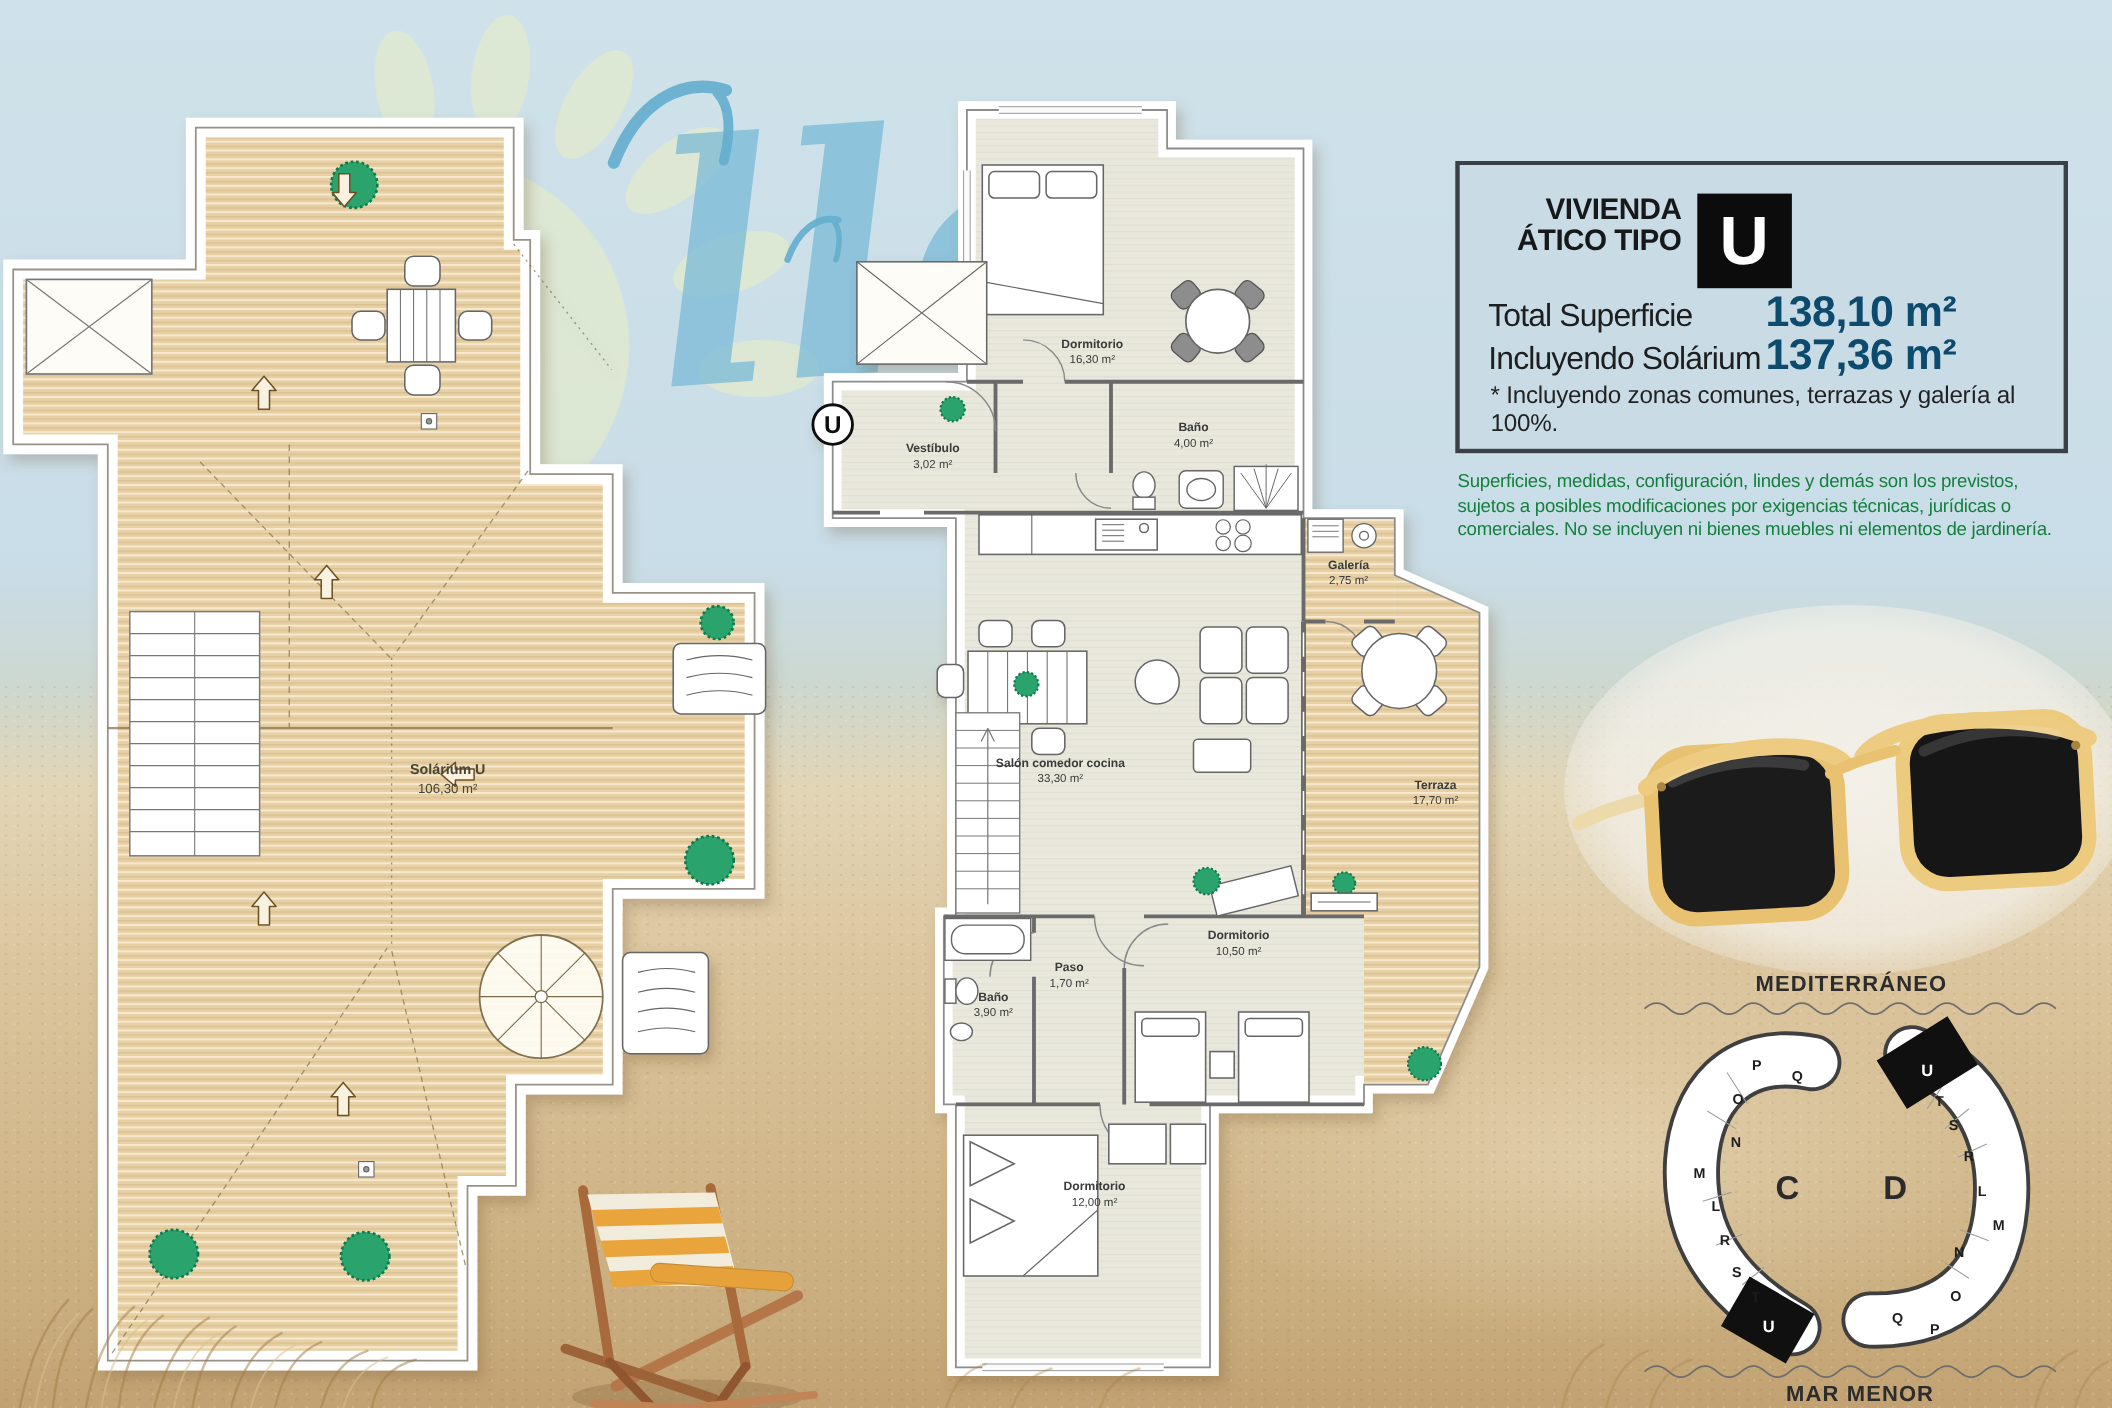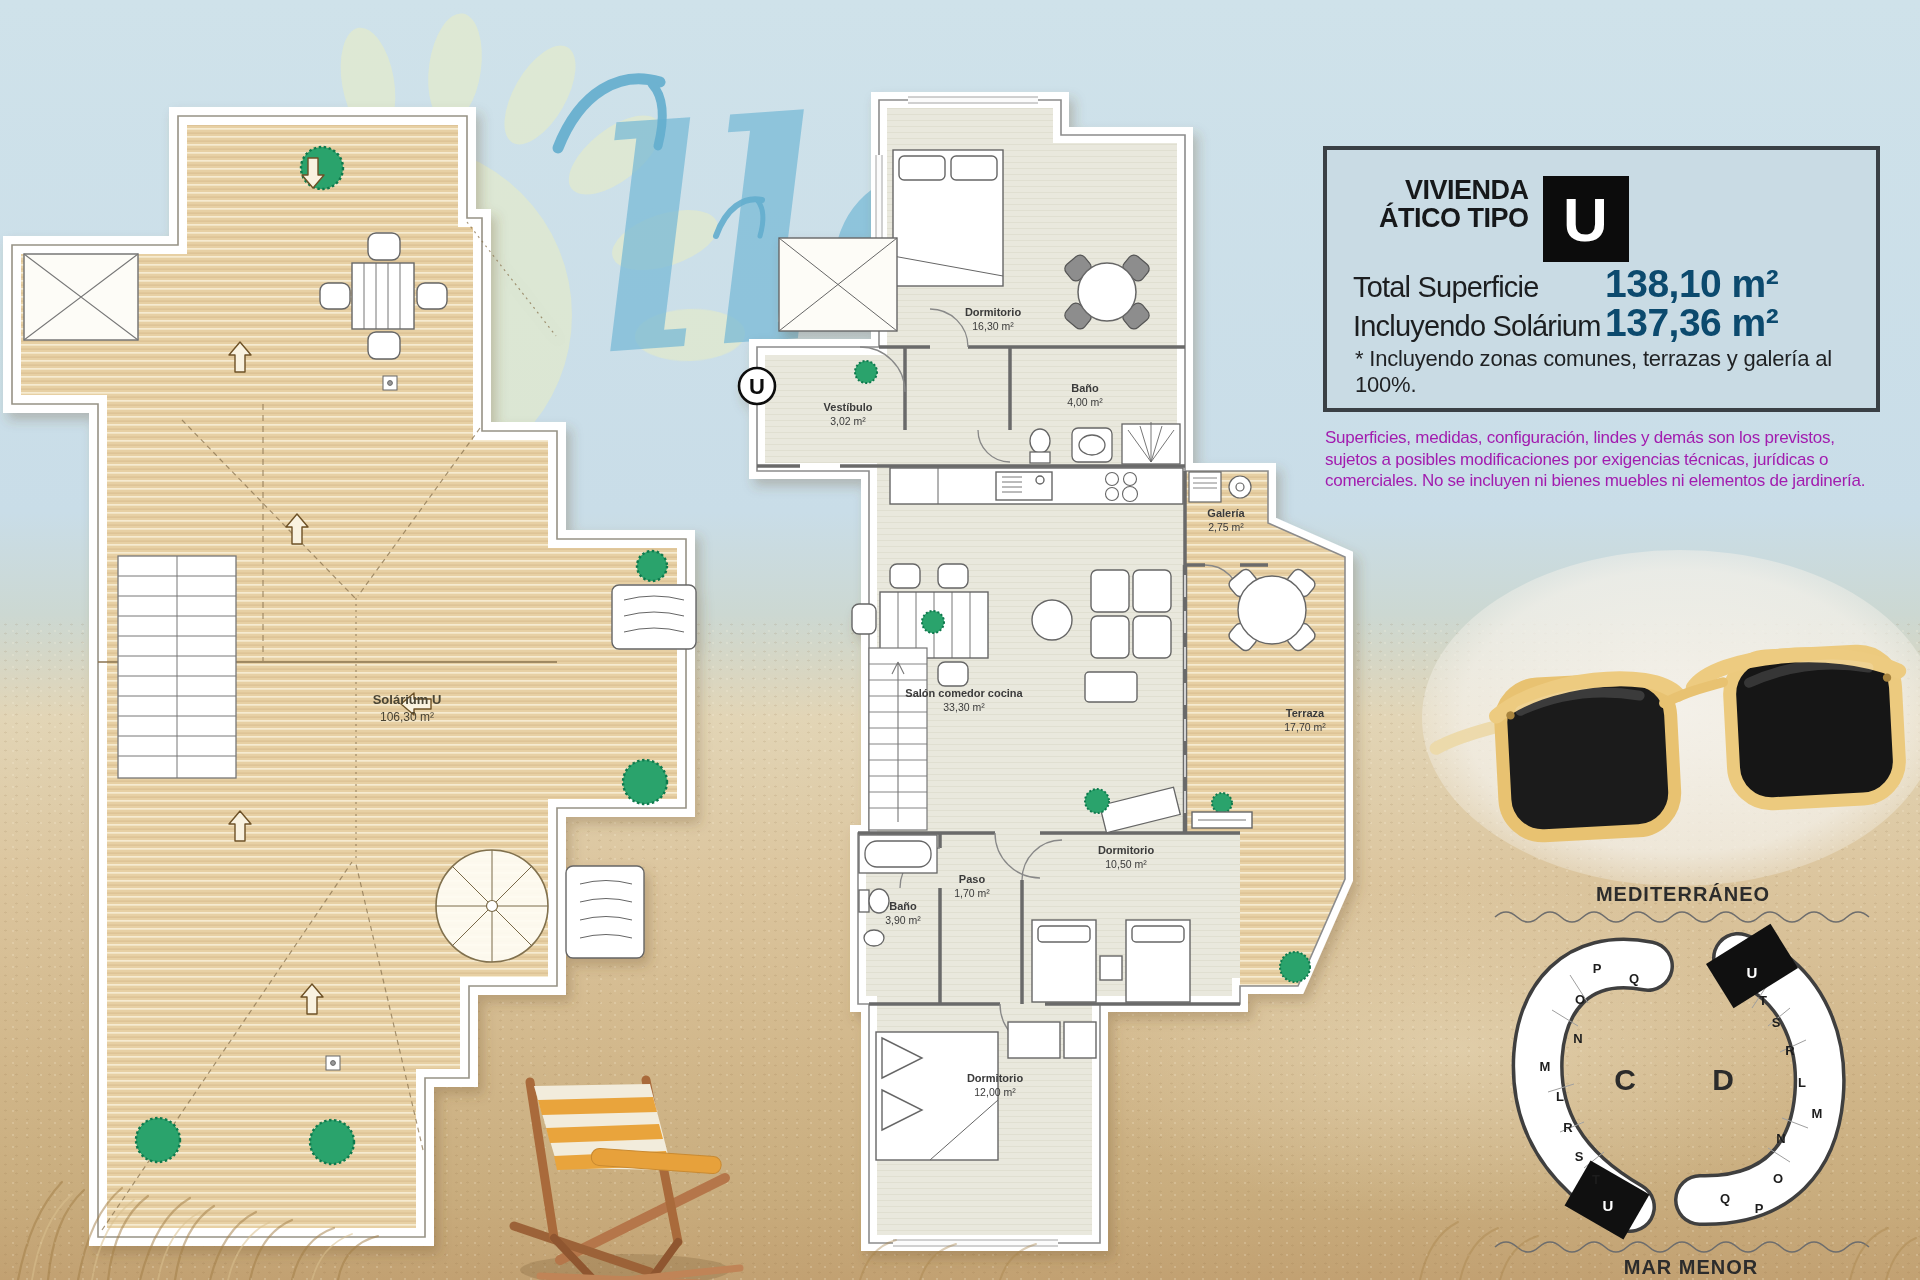--- a/index.html
+++ b/index.html
@@ -28,21 +28,21 @@
   .type-badge{width:86px;height:86px;background:#0c0c0c;color:#fff;font-size:62px;font-weight:700;
     display:flex;align-items:center;justify-content:center;}
   .spec-rows{margin:0 0 0 26px;}
   .spec-row{display:grid;grid-template-columns:252px auto;align-items:baseline;height:39px;}
   .spec-label{font-size:29px;letter-spacing:-.8px;color:#1c1e20;}
   .spec-value{font-size:39px;font-weight:700;letter-spacing:-.5px;color:#0c4a6e;}
   .footnote{margin:6px 0 0 28px;font-size:22px;color:#1f2123;letter-spacing:-.2px;}
   
   .disclaimer{
     position:absolute;left:1325px;top:427px;width:560px;
-    font-size:17px;line-height:1.27;color:#a21caf;letter-spacing:-.25px;
+    font-size:17px;line-height:1.27;color:#15803d;letter-spacing:-.25px;
   }
   
   .room-name{font:700 11px "Liberation Sans",sans-serif;fill:#3a3a3a;text-anchor:middle;}
   .room-area{font:400 10.5px "Liberation Sans",sans-serif;fill:#3a3a3a;text-anchor:middle;}
   .sol-name{font:700 13px "Liberation Sans",sans-serif;fill:#4a4434;text-anchor:middle;}
   .sol-area{font:400 12px "Liberation Sans",sans-serif;fill:#4a4434;text-anchor:middle;}
   .u-marker{font:700 22px "Liberation Sans",sans-serif;fill:#0c0c0c;text-anchor:middle;}
   .map-sea{font:700 20px "Liberation Sans",sans-serif;letter-spacing:1px;fill:#2c2c2c;text-anchor:middle;}
   .map-letter{font:700 13px "Liberation Sans",sans-serif;fill:#1d1d1d;text-anchor:middle;}
   .map-letter-inv{font:700 15px "Liberation Sans",sans-serif;fill:#ffffff;text-anchor:middle;}

